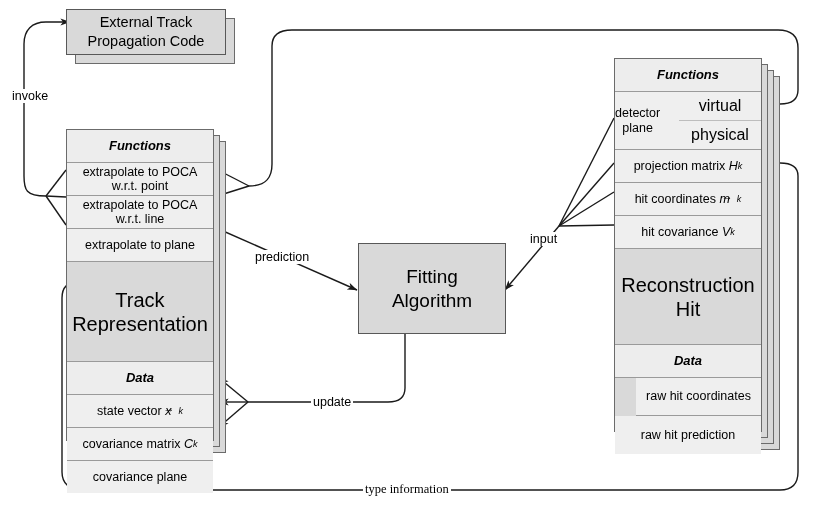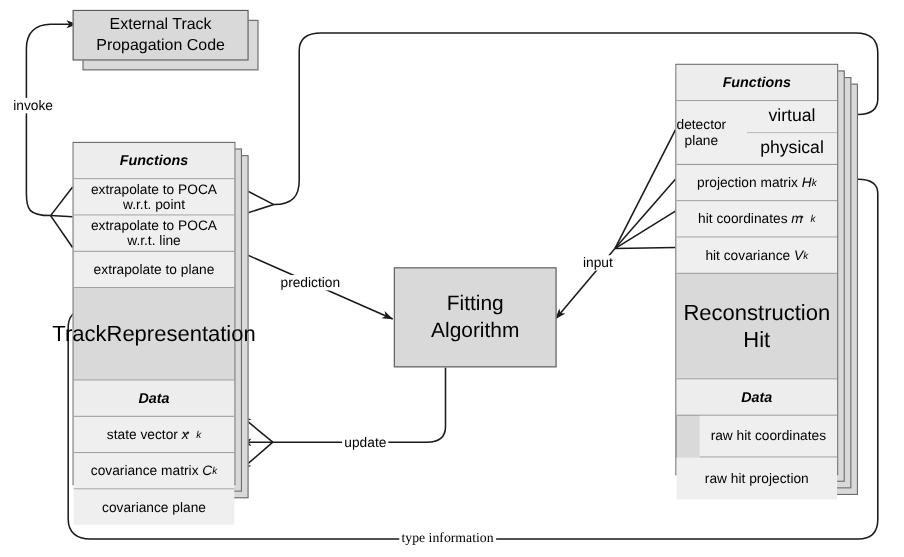--- a/index.html
+++ b/index.html
@@ -99,21 +99,21 @@
 
     <div class="row" style="height:29px;flex-direction:column;">
       <span>extrapolate to POCA</span>
       <span>w.r.t. line</span>
     </div>
 
     <div class="row" style="height:22px;">
       <span>extrapolate to plane</span>
     </div>
 
-    <div class="row body-name" style="height:84px;flex-direction:row;">
+    <div class="row body-name" style="height:100px;flex-direction:column;">
       <span>Track</span>
       <span>Representation</span>
     </div>
 
     <div class="row hdr" style="height:26px;">Data</div>
 
     <div class="row" style="height:26px;">
       <span><span style="position:relative;">state vector <i>x</i></span></span>
         <span style="position:relative;top:-3px;left:-8px;font-size:11px;">→</span>
         <sub style="margin-left:-4px;font-style:italic;">k</sub>
@@ -166,21 +166,21 @@
     </div>
 
     <div class="row body-name" style="height:96px;flex-direction:column;">
       <span>Reconstruction</span>
       <span>Hit</span>
     </div>
 
     <div class="row hdr" style="height:30px;">Data</div>
 
     <div class="row" style="height:38px;margin-left:21px;">raw hit coordinates</div>
-    <div class="row last" style="height:38px;border-bottom:none;">raw hit projection</div>
+    <div class="row last" style="height:38px;border-bottom:none;">raw hit prediction</div>
   </div>
 
   <div class="plainbox" style="left:358px;top:243px;width:148px;height:91px;flex-direction:column;font-size:19px;line-height:1.25;">
     <span>Fitting</span>
     <span>Algorithm</span>
   </div>
 
   <div class="lbl" style="left:10px;top:89px;">invoke</div>
   <div class="lbl" style="left:253px;top:250px;">prediction</div>
   <div class="lbl" style="left:311px;top:395px;">update</div>

